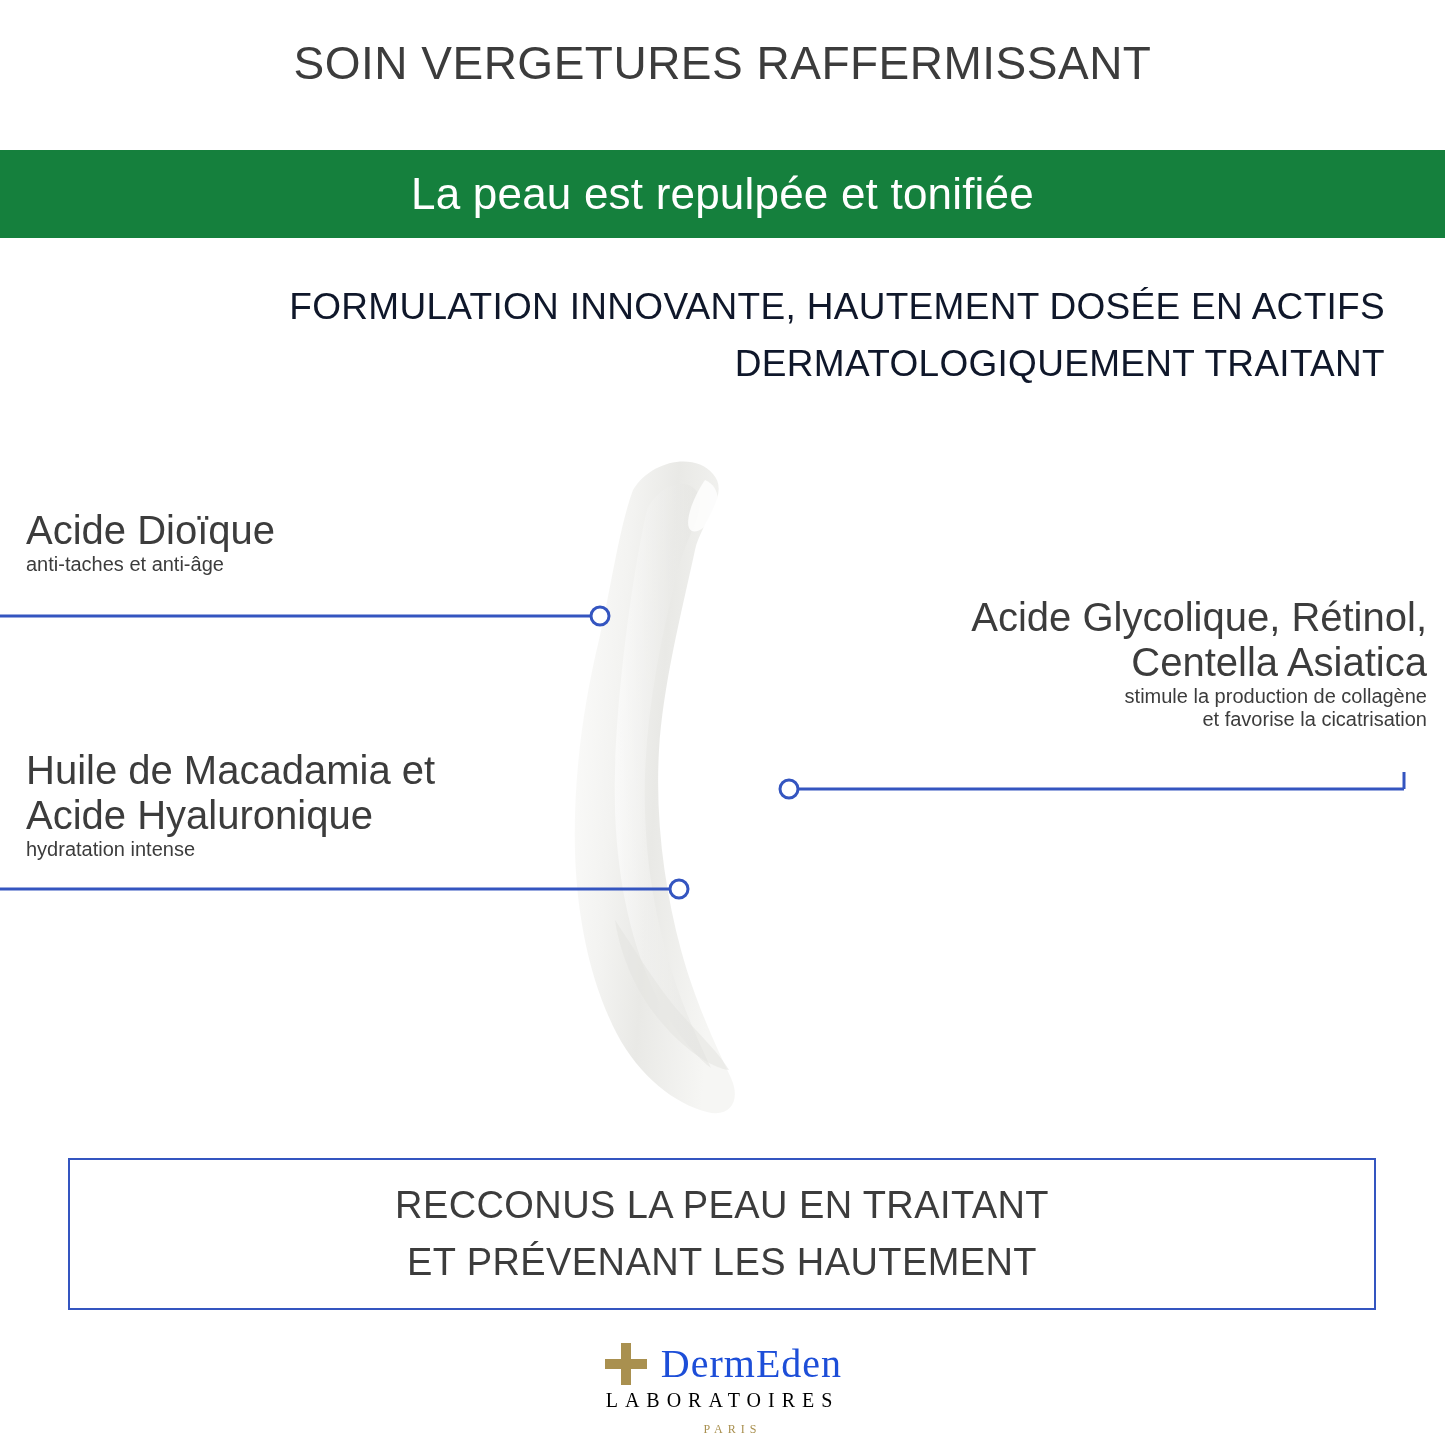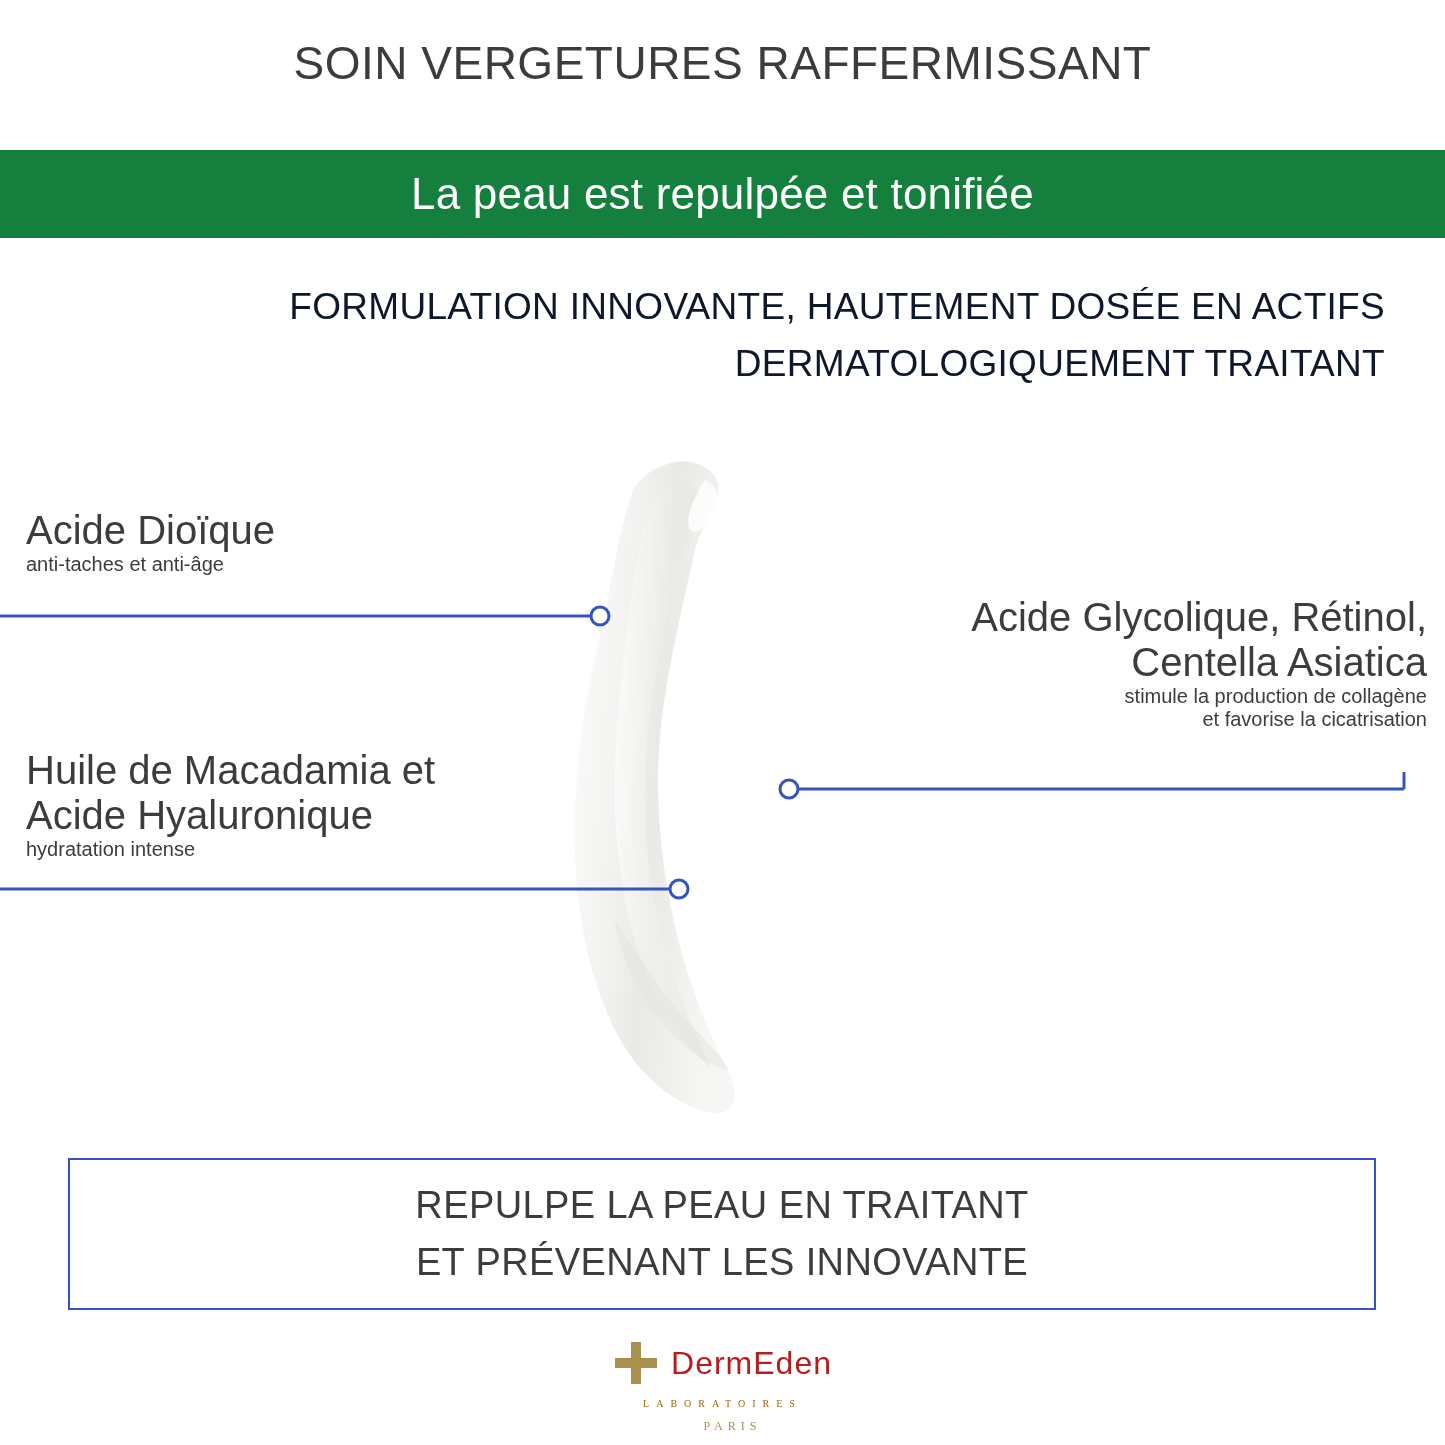--- a/index.html
+++ b/index.html
@@ -154,31 +154,31 @@
     position: absolute;
     background: #a9904f;
   }
   .logo-cross:before {
     left: 18px; top: 2px; width: 10px; height: 42px;
   }
   .logo-cross:after {
     left: 2px; top: 18px; width: 42px; height: 10px;
   }
   .logo-name {
-    font-family: Liberation Sans, sans-serif;
-    font-size: 32px;
-    color: #b91c1c;
+    font-family: Liberation Serif, serif;
+    font-size: 40px;
+    color: #1d4ed8;
     letter-spacing: 1px;
   }
   .logo-sub {
     font-family: "Liberation Serif", serif;
-    font-size: 10px;
-    color: #a16207;
+    font-size: 20px;
+    color: #000000;
     letter-spacing: 7px;
-    margin-top: 12px;
+    margin-top: 2px;
   }
   .logo-paris {
     font-family: "Liberation Serif", serif;
     font-size: 12px;
     color: #a9904f;
     letter-spacing: 5px;
     margin-top: 10px;
     padding-left: 20px;
   }
 </style>
@@ -260,22 +260,22 @@
   </div>
 
   <div class="callout right" id="callout-glycolique">
     <div class="title">Acide Glycolique, Rétinol,</div>
     <div class="title">Centella Asiatica</div>
     <div class="desc">stimule la production de collagène</div>
     <div class="desc">et favorise la cicatrisation</div>
   </div>
 
   <div class="bottom-box">
-    <div class="line">REPULPE LA PEAU EN TRAITANT</div>
-    <div class="line">ET PRÉVENANT LES INNOVANTE</div>
+    <div class="line">RECCONUS LA PEAU EN TRAITANT</div>
+    <div class="line">ET PRÉVENANT LES HAUTEMENT</div>
   </div>
 
   <div class="logo">
     <div class="logo-row">
       <span class="logo-cross"></span>
       <span class="logo-name">DermEden</span>
     </div>
     <div class="logo-sub">LABORATOIRES</div>
     <div class="logo-paris">PARIS</div>
   </div>

